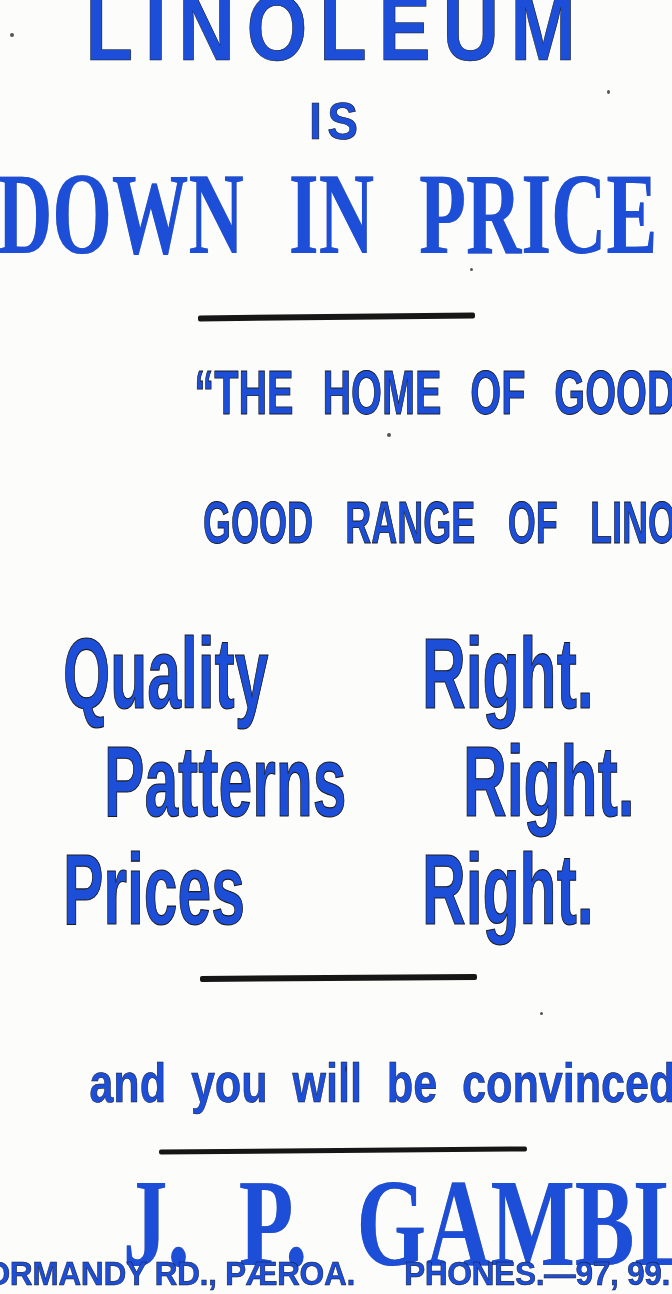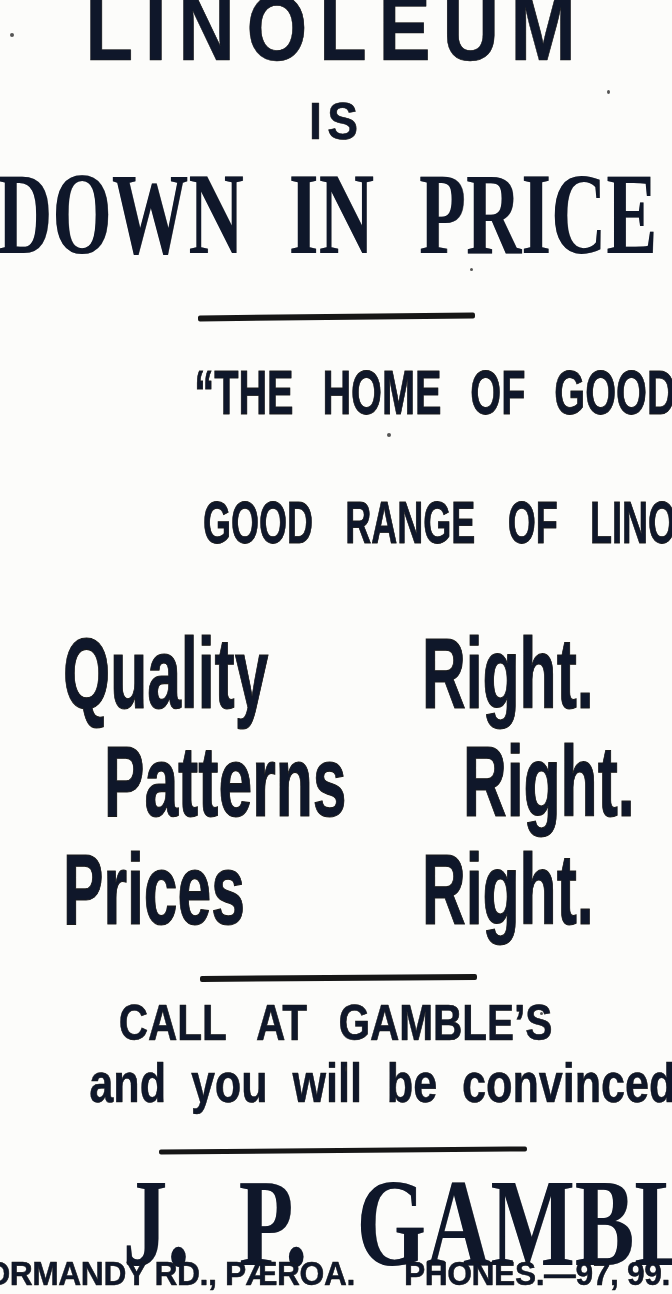--- a/index.html
+++ b/index.html
@@ -1,18 +1,18 @@
 <!DOCTYPE html>
 <html><head>
 <meta charset="utf-8">
 <style>
   html,body{margin:0;padding:0;background:#e8e8e6;}
   .page{
     position:relative;width:672px;height:1294px;margin:0 auto;
-    background:#fcfcfa;color:#0f172a;overflow:hidden;
+    background:#fcfcfa;color:#1d4ed8;overflow:hidden;
     font-family:"Liberation Sans","DejaVu Sans",sans-serif;
   }
   
   .line{position:absolute;left:0;width:672px;text-align:center;white-space:nowrap;line-height:1;}
   .line>span{display:inline-block;line-height:1;}
   .sans{font-family:"Liberation Sans","DejaVu Sans",sans-serif;font-weight:700;}
   .serif{font-family:"Liberation Serif","DejaVu Serif",serif;font-weight:700;}
   .ink{text-shadow:0.4px 0.4px 0 rgba(20,20,20,.55);}
 
   
@@ -109,23 +109,20 @@
     <span class="cell left ink">Patterns</span>
     <span class="cell right ink">Right.</span>
   </div>
   <div class="feature-row" id="row-prices">
     <span class="cell left ink">Prices</span>
     <span class="cell right ink">Right.</span>
   </div>
 
   <div class="rule" id="rule2"></div>
 
-  <div class="line sans ink" id="call">
-    <span>CALL AT GAMBLE’S</span>
-  </div>
 
   <div class="line sans ink" id="convinced">
     <span>and you will be convinced.</span>
   </div>
 
   <div class="rule" id="rule3"></div>
 
   <div class="line serif ink" id="gamble">
     <span>J. P. GAMBLE</span>
   </div>

